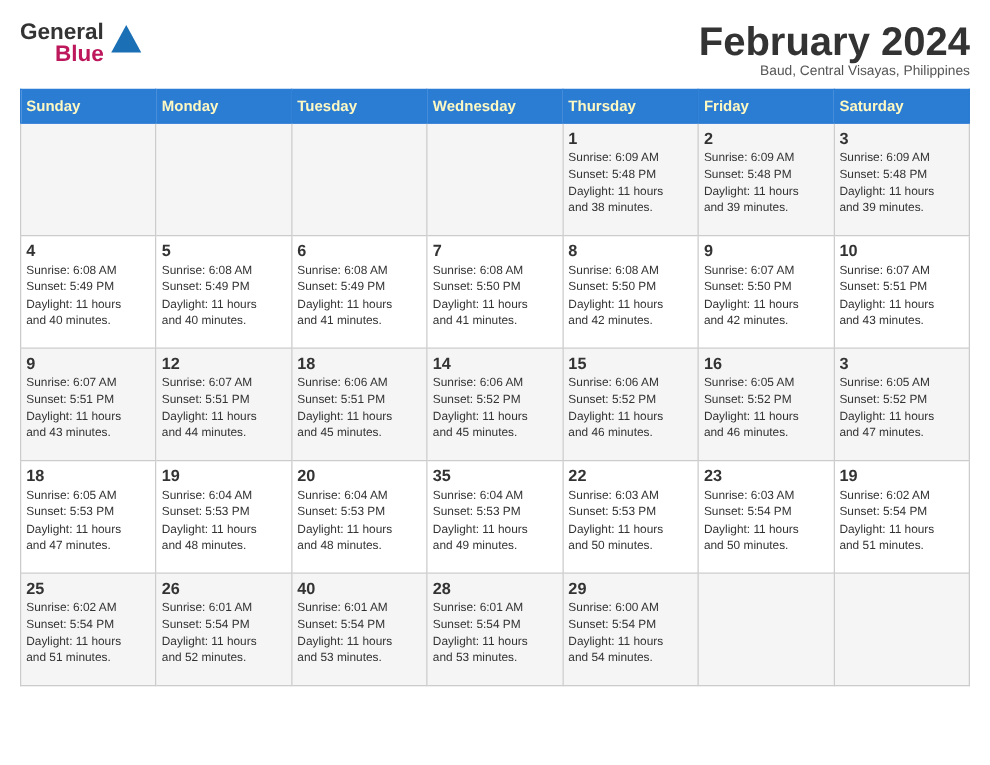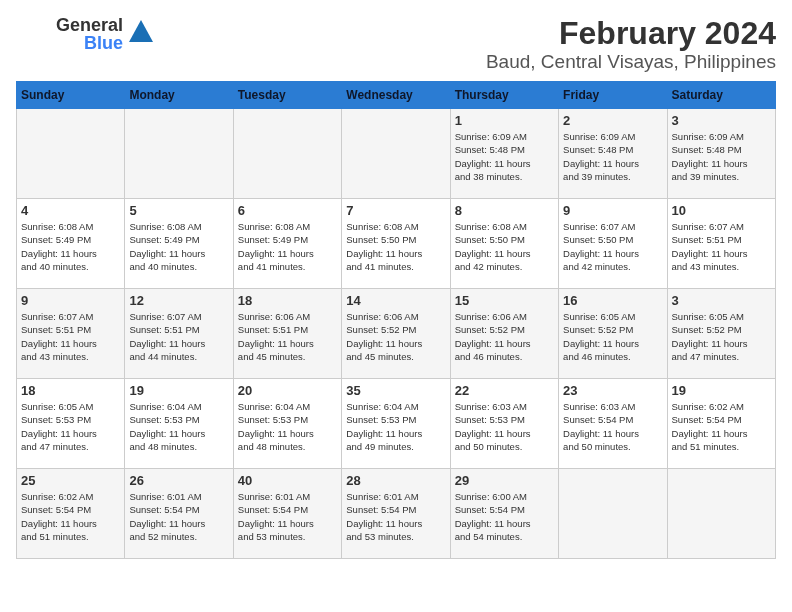--- a/index.html
+++ b/index.html
@@ -19,50 +19,49 @@
     .logo {
       display: flex;
       flex-direction: column;
       align-items: flex-start;
     }
     .logo-general {
       font-size: 18px;
       font-weight: bold;
       color: #333;
       line-height: 1;
-      margin-left: 40px;
     }
     .logo-blue {
       font-size: 18px;
       font-weight: bold;
-      color: #3b82f6;
+      color: #be185d;
       line-height: 1;
     }
     .title-area {
       text-align: right;
     }
     .month-year {
       font-size: 32px;
       font-weight: bold;
       color: #333;
       line-height: 1.1;
       text-align: right;
     }
     .location {
-      font-size: 19px;
+      font-size: 11px;
       color: #555;
     }
     table {
       width: 100%;
       border-collapse: collapse;
       table-layout: fixed;
     }
     thead tr th {
       background-color: #2b7cd3;
-      color: #0f172a;
+      color: #fef9c3;
       font-size: 12px;
       font-weight: bold;
       padding: 6px 4px;
       text-align: left;
       border: 1px solid #2b7cd3;
     }
     tbody tr td {
       border: 1px solid #ccc;
       vertical-align: top;
       padding: 4px;

